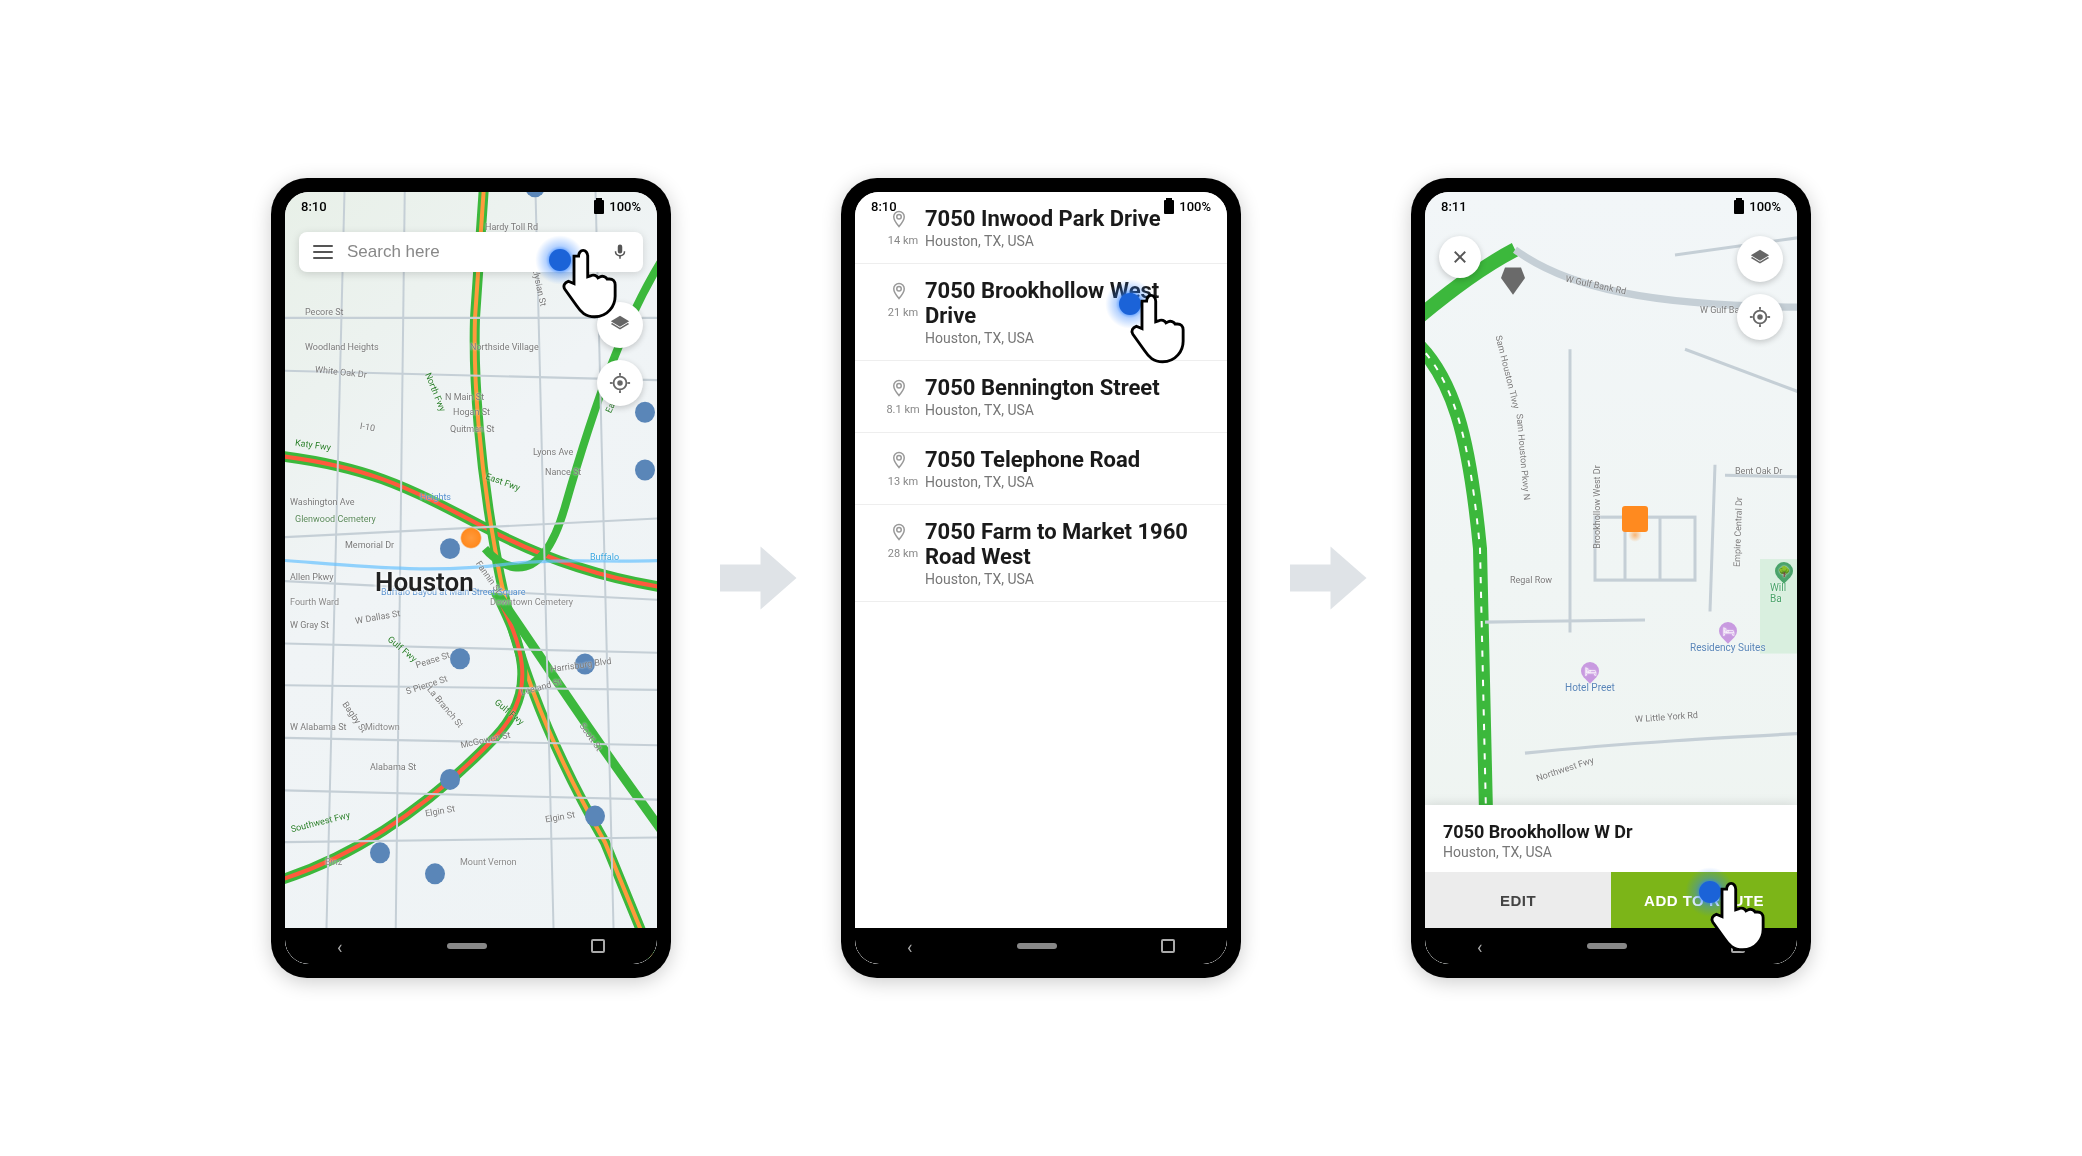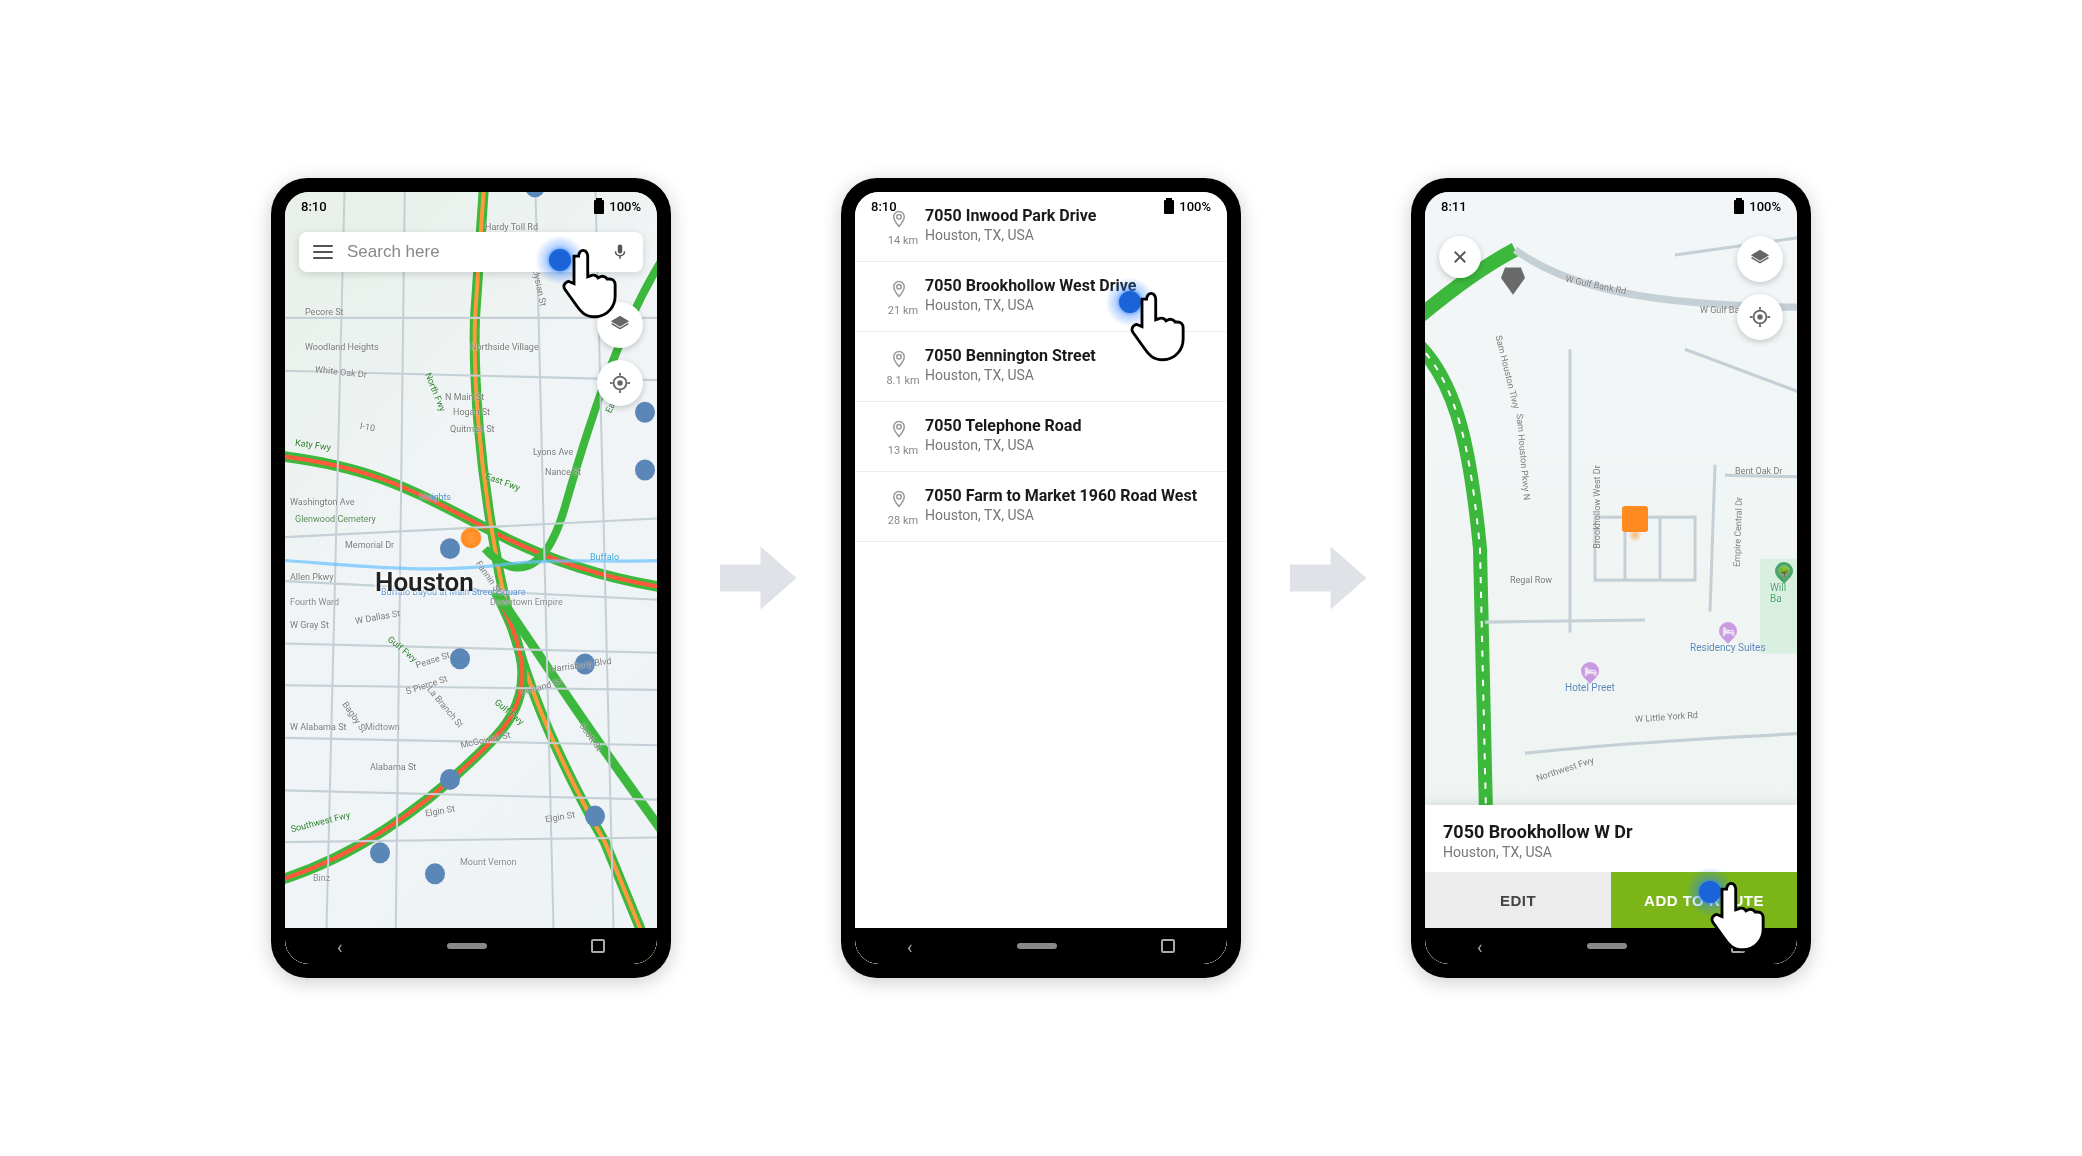--- a/index.html
+++ b/index.html
@@ -155,21 +155,21 @@
     padding:14px 18px;
     border-bottom:1px solid #eee;
   }
   .result-left {
     width:52px; display:flex; flex-direction:column; align-items:center; gap:4px;
     padding-top:2px;
   }
   .pin-icon { width:18px; height:22px; color:#888; }
   .dist { font-size:11px; color:#888;margin-left:8px; }
   .result-main { flex:1; }
-  .result-title { font-size:16px; font-weight:700; color:#1a1a1a; }
+  .result-title { font-size:22px; font-weight:700; color:#1a1a1a; }
   .result-sub { font-size:14px; color:#777; margin-top:2px; }
 
   
   .map3 {
     position:absolute; inset:0;
     background: linear-gradient(180deg, #f2f6f8 0%, #eef4f0 100%);
   }
   .map3 svg.roads3 { position:absolute; inset:0; width:100%; height:100%; }
   .close-fab {
     position:absolute; top:44px; left:14px;
@@ -293,21 +293,21 @@
         <div class="street-label" style="top:255px; left:248px;">Lyons Ave</div>
         <div class="street-label" style="top:275px; left:260px;">Nance St</div>
         <div class="street-label" style="top:285px; left:200px; transform:rotate(20deg); color:#2a7f2a;">East Fwy</div>
         <div class="street-label" style="top:195px; left:310px; transform:rotate(-65deg); color:#2a7f2a;">Eastex Fwy</div>
         <div class="street-label" style="top:305px; left:5px;">Washington Ave</div>
         <div class="street-label" style="top:322px; left:10px; color:#5a8a5a;">Glenwood Cemetery</div>
         <div class="street-label" style="top:348px; left:60px;">Memorial Dr</div>
         <div class="street-label" style="top:300px; left:135px; color:#548fce;">Heights</div>
         <div class="street-label" style="top:360px; left:305px; color:#3ca7e0;">Buffalo</div>
         <div class="street-label" style="top:395px; left:96px; color:#548fce;">Buffalo Bayou at Main Street Square</div>
-        <div class="street-label" style="top:405px; left:205px; color:#888;">Downtown Empire</div>
+        <div class="street-label" style="top:405px; left:205px; color:#888;">Downtown Cemetery</div>
         <div class="street-label" style="top:380px; left:5px;">Allen Pkwy</div>
         <div class="street-label" style="top:405px; left:5px; color:#888;">Fourth Ward</div>
         <div class="street-label" style="top:428px; left:5px;">W Gray St</div>
         <div class="street-label" style="top:420px; left:70px; transform:rotate(-10deg);">W Dallas St</div>
         <div class="street-label" style="top:468px; left:265px; transform:rotate(-8deg);">Harrisburg Blvd</div>
         <div class="street-label" style="top:452px; left:100px; transform:rotate(40deg); color:#2a7f2a;">Gulf Fwy</div>
         <div class="street-label" style="top:463px; left:130px; transform:rotate(-18deg);">Pease St</div>
         <div class="street-label" style="top:488px; left:120px; transform:rotate(-18deg);">S Pierce St</div>
         <div class="street-label" style="top:490px; left:235px; transform:rotate(-15deg);">Leeland St</div>
         <div class="street-label" style="top:543px; left:175px; transform:rotate(-12deg);">McGowen St</div>
@@ -315,21 +315,21 @@
         <div class="street-label" style="top:520px; left:52px; transform:rotate(55deg);">Bagby St</div>
         <div class="street-label" style="top:530px; left:5px;">W Alabama St</div>
         <div class="street-label" style="top:570px; left:85px;">Alabama St</div>
         <div class="street-label" style="top:540px; left:290px; transform:rotate(55deg);">Scott St</div>
         <div class="street-label" style="top:530px; left:80px; color:#888;">Midtown</div>
         <div class="street-label" style="top:614px; left:140px; transform:rotate(-10deg);">Elgin St</div>
         <div class="street-label" style="top:620px; left:260px; transform:rotate(-10deg);">Elgin St</div>
         <div class="street-label" style="top:515px; left:207px; transform:rotate(40deg); color:#2a7f2a;">Gulf Fwy</div>
         <div class="street-label" style="top:625px; left:5px; transform:rotate(-14deg); color:#2a7f2a;">Southwest Fwy</div>
         <div class="street-label" style="top:665px; left:175px; color:#888;">Mount Vernon</div>
-        <div class="street-label" style="top:665px; left:28px; color:#888;margin-top:16px;">Binz</div>
+        <div class="street-label" style="top:665px; left:40px; color:#888;">Binz</div>
         <div class="street-label" style="top:380px; left:185px; transform:rotate(55deg);">Fannin St</div>
 
         <div class="orange-dot" style="left:175px; top:335px;"></div>
         <div class="city-label" style="left:90px; top:375px;">Houston</div>
       </div>
 
       <div class="search-bar">
         <div class="hamburger">
             <span></span>
             <span></span>

